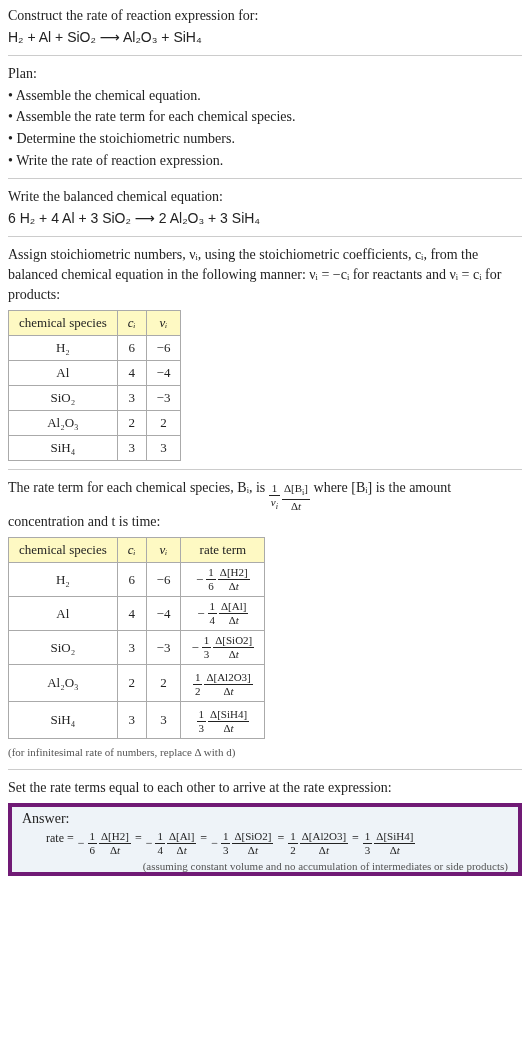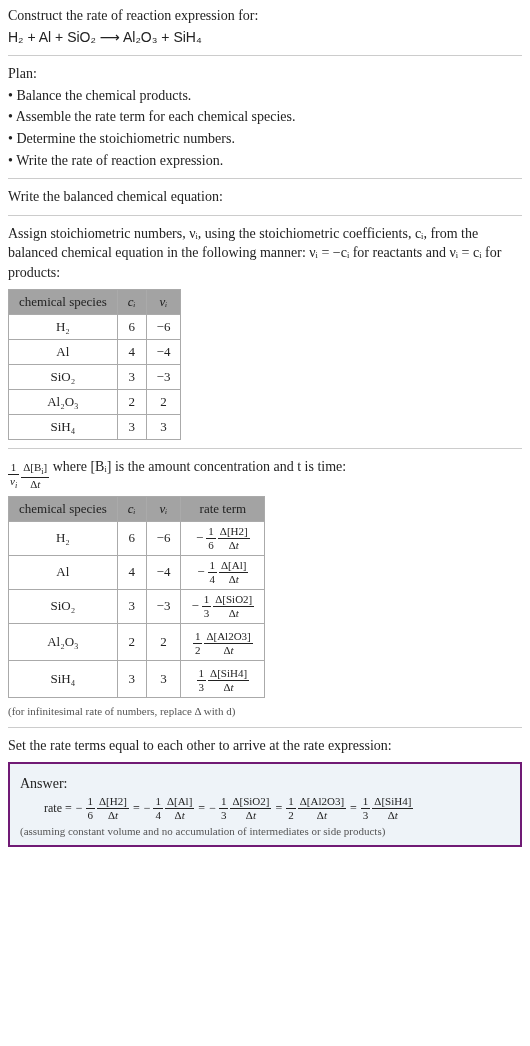--- a/index.html
+++ b/index.html
@@ -35,21 +35,21 @@
   margin: 6px 0;
 }
 table td, table th {
   border: 1px solid #aaa;
   padding: 4px 10px;
   text-align: center;
   font-weight: normal;
   font-size: 13px;
 }
 table th {
-  background: #a3a3a3;
+  background: #fef9c3;
 }
 .frac {
   display: inline-block;
   vertical-align: middle;
   text-align: center;
   font-size: 11px;
   line-height: 1;
 }
 .frac .num {
   display: block;
@@ -59,36 +59,35 @@
 .frac .den {
   display: block;
   padding: 1px 2px 0 2px;
 }
 .small-note {
   font-size: 11px;
   color: #555;
 }
 .answer-box {
   background: #eef3f8;
-  border: 2px solid #701a75;
-  padding: 8px 10px;
+  border: 4px solid #701a75;
+  padding: 0 10px;
   margin: 6px 0 10px 0;
 }
 .answer-box .ans-line {
   font-size: 12px;
   white-space: nowrap;
 }
 .answer-box .note {
   font-size: 11px;
   color: #555;
   margin-top: 4px;
 }
 .rate-eq {
   display: inline-flex;
-  align-items: center;
   gap: 4px;
 }
 .term {
   display: inline-flex;
   align-items: center;
   gap: 2px;
 }
 .neg {
   margin-right: 1px;
 }
@@ -97,28 +96,29 @@
 <body>
 
 <div class="content">
 
   <p>Construct the rate of reaction expression for:</p>
   <p class="eq">H₂ + Al + SiO₂ ⟶ Al₂O₃ + SiH₄</p>
 
   <hr>
 
   <p>Plan:</p>
-  <p>• <span>Balance the chemical products.</span></p>
+  <p>• <span>Assemble the chemical equation.</span></p>
   <p>• <span>Assemble the rate term for each chemical species.</span></p>
   <p>• <span>Determine the stoichiometric numbers.</span></p>
   <p>• <span>Write the rate of reaction expression.</span></p>
 
   <hr>
 
   <p>Write the balanced chemical equation:</p>
+  <p class="eq">6 H₂ + 4 Al + 3 SiO₂ ⟶ 2 Al₂O₃ + 3 SiH₄</p>
 
   <hr>
 
   <p>Assign stoichiometric numbers, νᵢ, using the stoichiometric coefficients, cᵢ, from the balanced chemical equation in the following manner: νᵢ = −cᵢ for reactants and νᵢ = cᵢ for products:</p>
 
   <table>
     <tbody>
         <tr>
       <th>chemical species</th>
       <th><i>cᵢ</i></th>
@@ -148,20 +148,21 @@
       <td>SiH₄</td>
       <td>3</td>
       <td>3</td>
     </tr>
   </tbody>
     </table>
 
   <hr>
 
   <p>
+    <span>The rate term for each chemical species, Bᵢ, is</span>
     <span class="term">
       <span class="frac">
           <span class="num">1</span>
           <span class="den"><i>ν<sub>i</sub></i></span>
         </span>
       <span class="frac">
           <span class="num">Δ[B<sub>i</sub>]</span>
           <span class="den">Δ<i>t</i></span>
         </span>
     </span>
@@ -330,16 +331,16 @@
               <span class="num">1</span>
               <span class="den">3</span>
             </span> 
             <span class="frac">
               <span class="num">Δ[SiH4]</span>
               <span class="den">Δ<i>t</i></span>
             </span>
           </span>
       </span>
     </div>
-    <div class="note" style="">(assuming constant volume and no accumulation of intermediates or side products)</div>
+    <div class="note" style="text-align:right;">(assuming constant volume and no accumulation of intermediates or side products)</div>
   </div>
 
 </div>
 
 </body></html>

